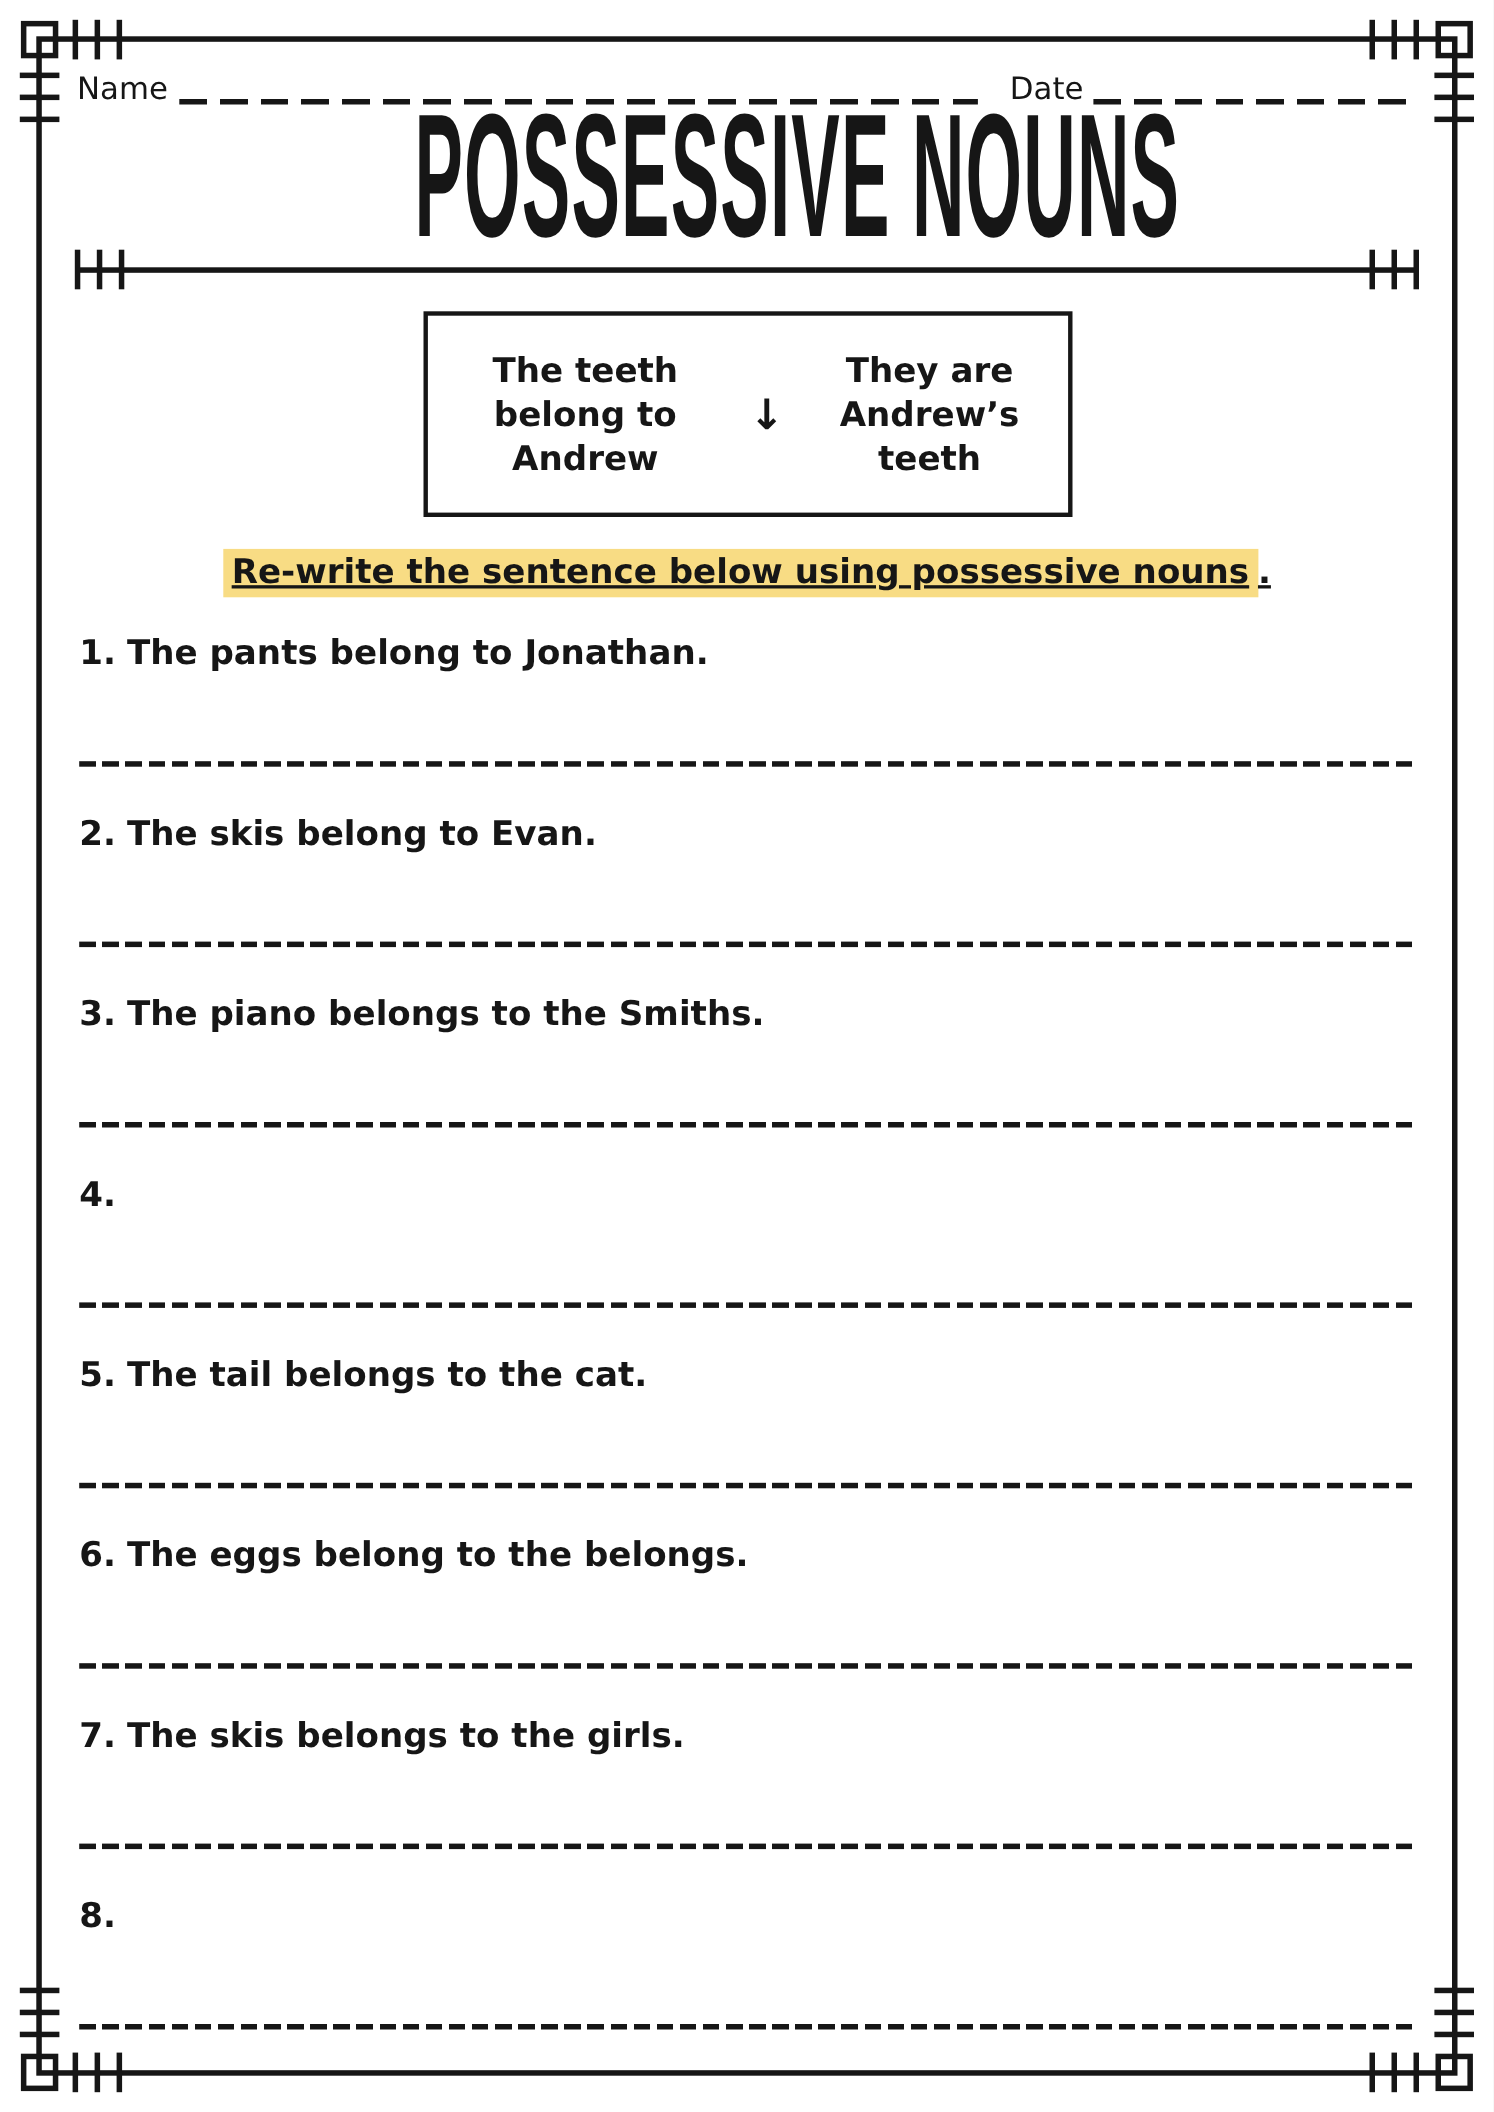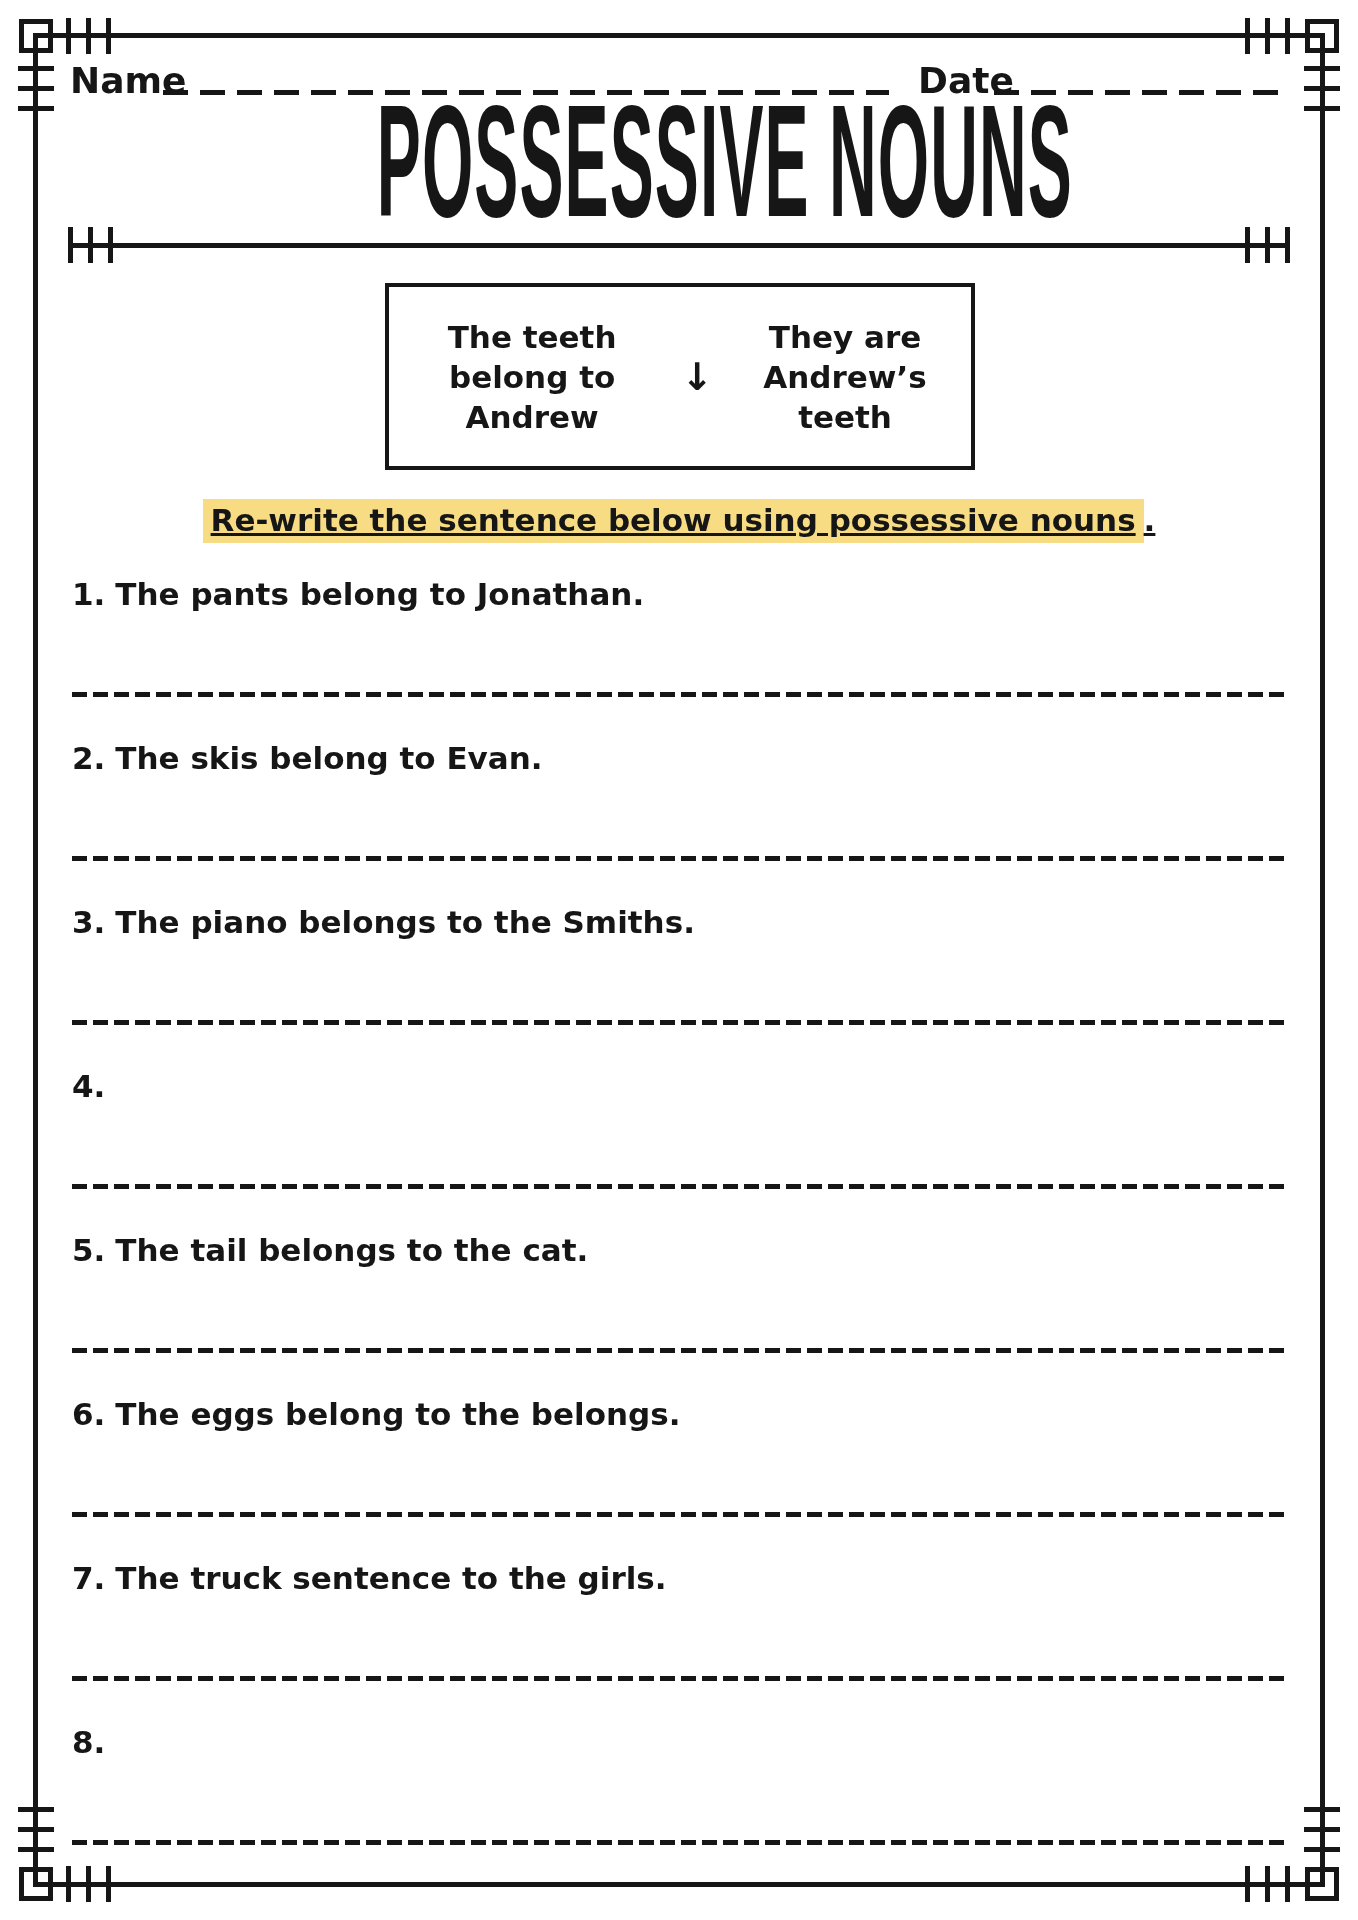--- a/index.html
+++ b/index.html
@@ -39,21 +39,21 @@
   .vt-tr{left:1245px;top:18px;}
   .vt-bl{left:66px;top:1866px;}
   .vt-br{left:1245px;top:1866px;}
   .ht-lt{left:18px;top:66px;}
   .ht-rt{left:1304px;top:66px;}
   .ht-lb{left:18px;top:1807px;}
   .ht-rb{left:1304px;top:1807px;}
   
   .hdr-label{
     position:absolute;top:62px;
-    font-size:36px;line-height:38px;font-weight:bold;
+    font-size:28px;line-height:38px;font-weight:normal;
   }
   .name-label{left:70px;}
   .date-label{left:918px;}
   .dash-fill{
     position:absolute;height:5px;top:90px;
     background:repeating-linear-gradient(90deg,var(--ink) 0 25px,transparent 25px 37px);
   }
   .name-line{left:163px;width:726px;}
   .date-line{left:994px;width:290px;}
   
@@ -230,21 +230,21 @@
       <div class="q-sentence">
         <span>6.</span>
         <span>The eggs belong to the belongs.</span>
       </div>
       <div class="answer-line"></div>
     </div>
 
     <div class="q-item">
       <div class="q-sentence">
         <span>7.</span>
-        <span>The truck sentence to the girls.</span>
+        <span>The skis belongs to the girls.</span>
       </div>
       <div class="answer-line"></div>
     </div>
 
     <div class="q-item">
       <div class="q-sentence">
         <span>8.</span>
       </div>
       <div class="answer-line"></div>
     </div>

